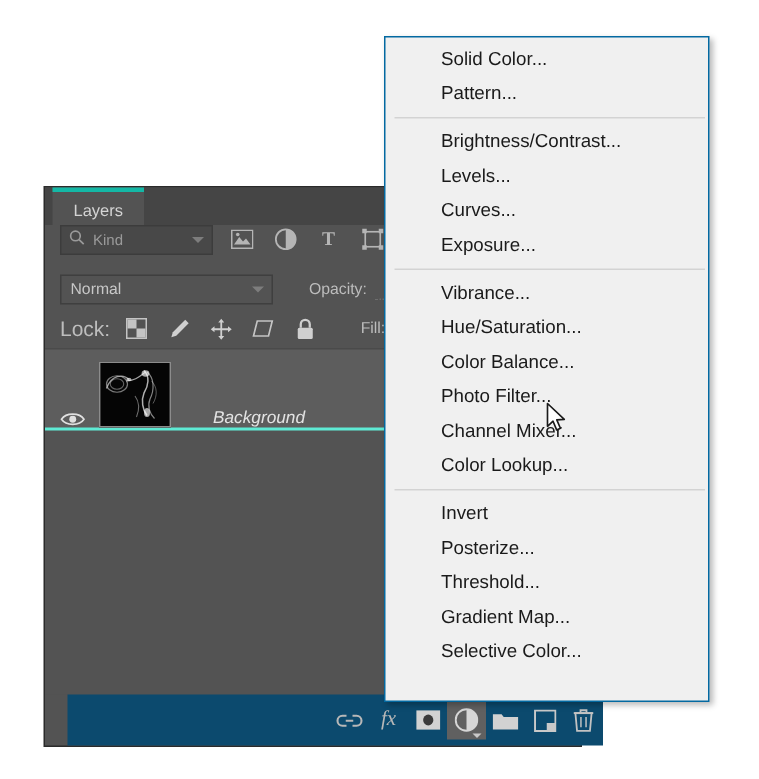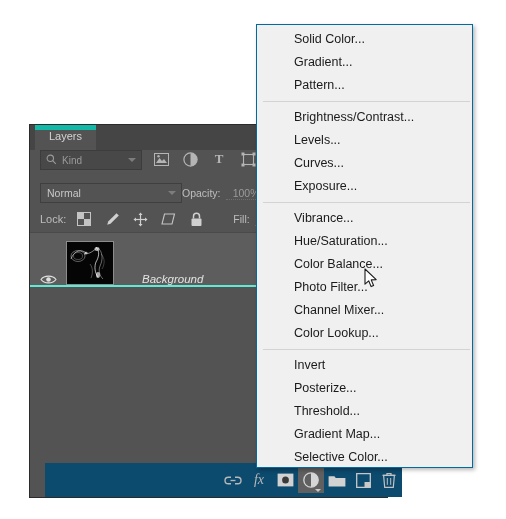--- a/index.html
+++ b/index.html
@@ -20,22 +20,22 @@
   }
   .panel-tabbar {
     position: absolute; left: 0; top: 0; width: 100%; height: 25px;
     background: #454545;
   }
   .panel-tab {
     position: absolute; left: 5px; top: 0;
     height: 25px; padding: 0 14px;
     background: #535353;
     color: #d4d4d4; font-size: 11px;
-    display: flex; align-items: flex-start;
-    border-top: 5px solid #14b8a6;
+    display: flex; align-items: center;
+    border-top: 3px solid #14b8a6;
   }
   .filterbar {
     position: absolute; left: 0; top: 25px; width: 100%; height: 28px;
     background: #535353;
     display: flex; align-items: flex-start;
   }
   .kind-select {
     margin-left: 10px; width: 100px; height: 18px;
     background: #484848; border: 1px solid #3c3c3c;
     display: flex; align-items: center; position: relative;
@@ -63,31 +63,31 @@
     position: absolute; left: 0; top: 56px; width: 100%; height: 24px;
     display: flex; align-items: center;
   }
   .blend-select {
     margin-left: 10px; width: 140px; height: 18px;
     background: #535353; border: 1px solid #3f3f3f;
     display: flex; align-items: center; position: relative;
   }
   .blend-label { color: #c8c8c8; font-size: 10.5px; margin-left: 6px; }
   .small-lbl { color: #bdbdbd; font-size: 10.5px; }
-  .opacity-wrap { display: flex; margin-left: 0; gap: 5px; }
+  .opacity-wrap { display: flex; margin-left: 24px; gap: 5px; }
   .num-field {
     color: #9b9b9b; font-size: 10.5px; width: 34px; text-align: right;
     border-bottom: 1px dotted #6e6e6e;
   }
 
   .lockrow {
     position: absolute; left: 0; top: 82px; width: 100%; height: 24px;
     display: flex; align-items: center;
   }
-  .lock-lbl { color: #bdbdbd; font-size: 11px; margin-left: 10px; }
+  .lock-lbl { color: #bdbdbd; font-size: 14px; margin-left: 10px; }
   .lock-icons { display: flex; align-items: center; margin-left: 9px; gap: 10px; }
   .fill-wrap { display: flex; align-items: center; margin-left: 28px; gap: 5px; }
 
   .layer-list {
     position: absolute; left: 0; top: 107px; width: 100%; bottom: 34px;
     background: #535353;
   }
   .layer-row {
     position: absolute; left: 0; top: 0; width: 100%; height: 52px;
     background: #5d5d5d; display: flex; align-items: flex-end;
@@ -335,21 +335,20 @@
           <path d="M5 3.2 V1.5 H9 V3.2" fill="none" stroke="#c2c2c2" stroke-width="1.2"></path>
           <line x1="5.3" y1="6" x2="5.3" y2="12.8" stroke="#c2c2c2" stroke-width="1"></line>
           <line x1="8.7" y1="6" x2="8.7" y2="12.8" stroke="#c2c2c2" stroke-width="1"></line>
         </svg>
       </div>
     </div>
   </div>
 
   <div class="menu" id="menu">
       <div class="mi">Solid Color...</div>
-      <div class="mi">Gradient...</div>
       <div class="mi">Pattern...</div>
       <div class="msep"></div>
       <div class="mi">Brightness/Contrast...</div>
       <div class="mi">Levels...</div>
       <div class="mi">Curves...</div>
       <div class="mi">Exposure...</div>
       <div class="msep"></div>
       <div class="mi">Vibrance...</div>
       <div class="mi">Hue/Saturation...</div>
       <div class="mi">Color Balance...</div>

